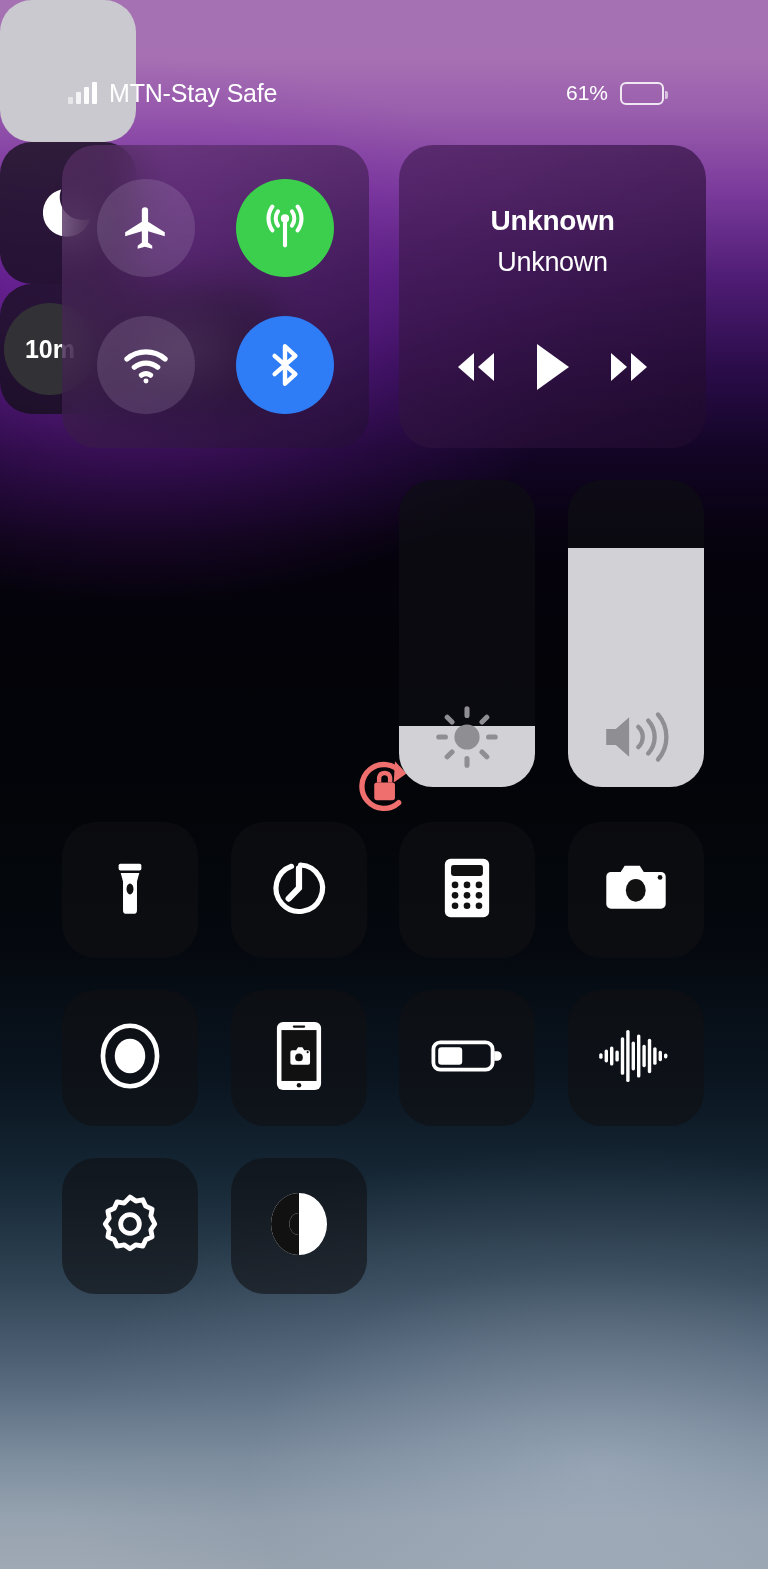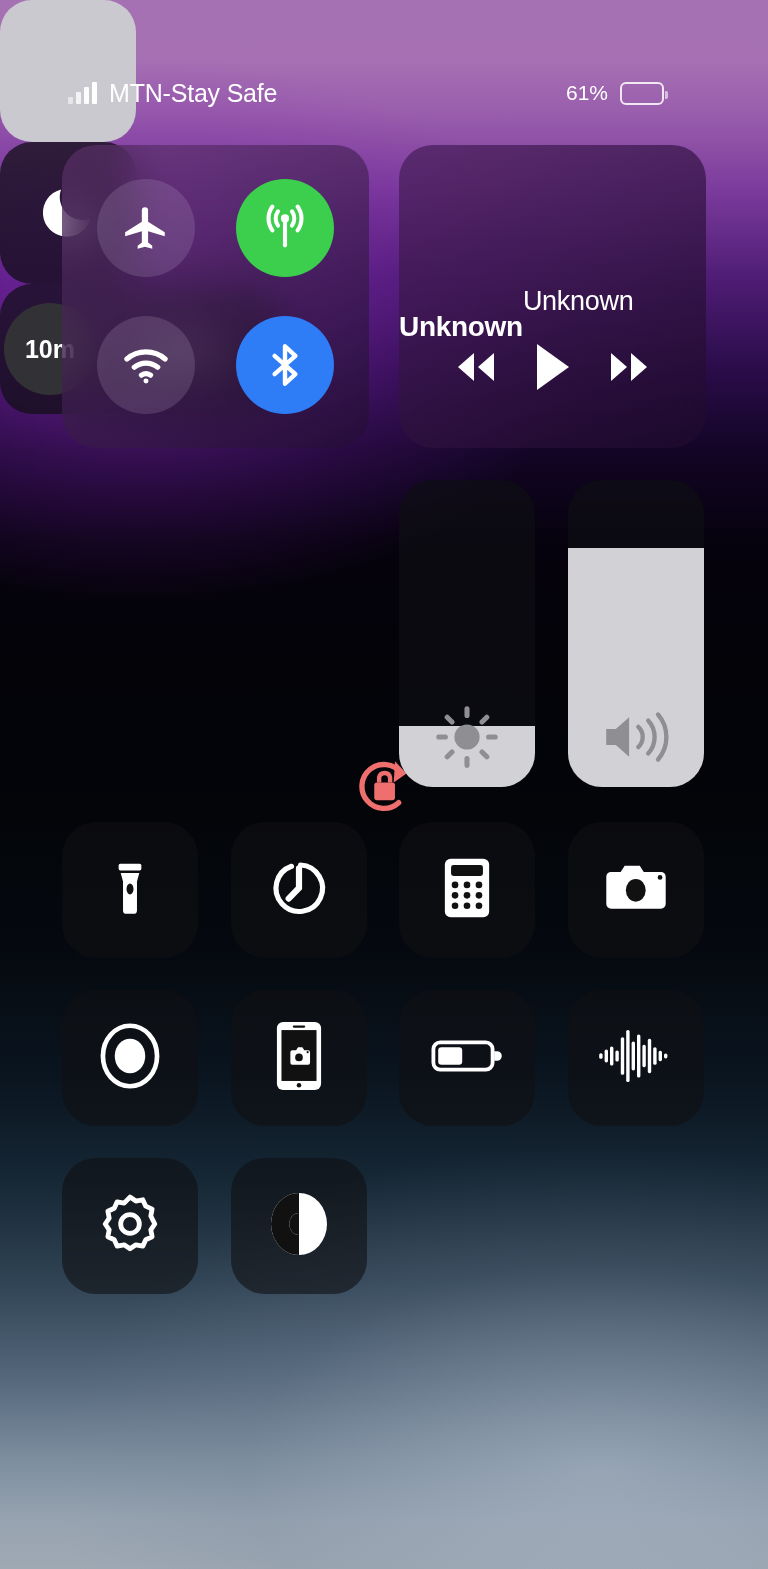--- a/index.html
+++ b/index.html
@@ -120,21 +120,21 @@
     background: rgba(190,170,205,0.20);
   }
   .conn-btn.on-green { background:#3ccf4e; }
   .conn-btn.on-blue  { background:#2e7df6; }
   .conn-btn svg { display:block; }
 
   
   #media-tile {
     left: 399px; top: 145px; width: 307px; height: 303px;
     background: linear-gradient(150deg, rgba(74,32,92,0.72), rgba(30,10,44,0.78));
-    display:flex; align-items:center;
+    display:flex; flex-direction:column; align-items:center;
   }
   #media-title {
     margin-top: 60px;
     font-size: 28px; font-weight: 700; color:#fff;
     letter-spacing: -0.3px;
   }
   #media-subtitle {
     margin-top: 10px;
     font-size: 27px; font-weight: 400; color:#fff;
     letter-spacing: -0.3px;

